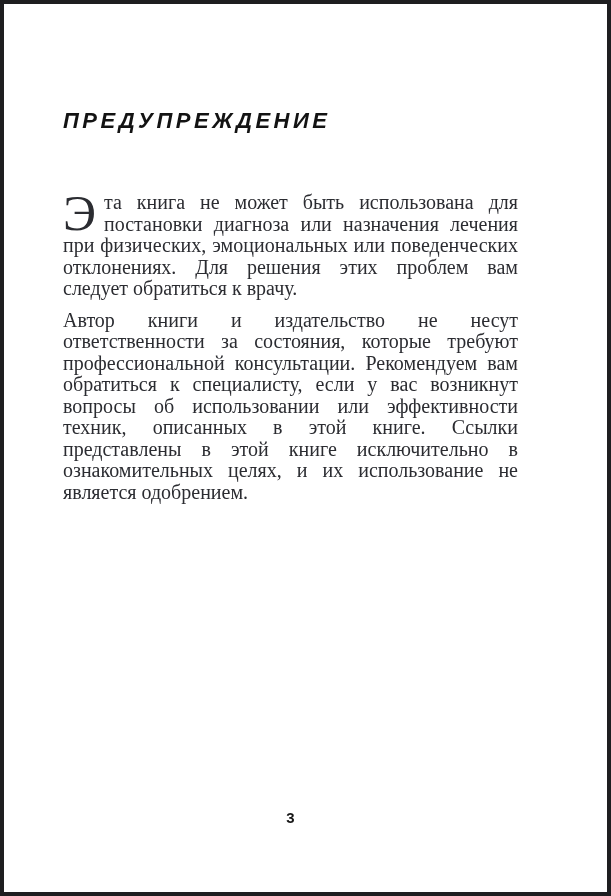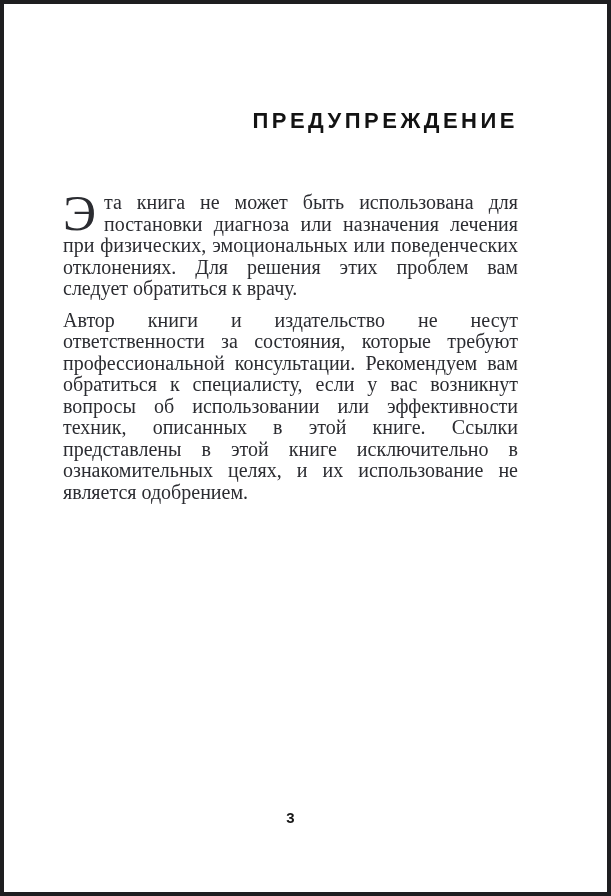--- a/index.html
+++ b/index.html
@@ -17,27 +17,28 @@
     overflow: hidden;
     font-family: "Liberation Serif", "DejaVu Serif", serif;
   }
   .content-column {
     margin-left: 59px;   
     width: 455px;
   }
   .chapter-title {
     margin: 104px 0 58px 0;
     line-height: 26px;
-    text-align: right;
+    text-align: left;
     font-family: "Liberation Sans", "DejaVu Sans", sans-serif;
     font-weight: bold;
     font-size: 22px;
     letter-spacing: 3.5px;
     color: #131313;
     white-space: nowrap;
+    font-style: italic;
   }
   .body-paragraph {
     margin: 0 0 10px 0;
     font-size: 20px;
     line-height: 21.5px;
     text-align: justify;
     color: #2b2c31;
     hyphens: auto;
     -webkit-hyphens: auto;
   }

